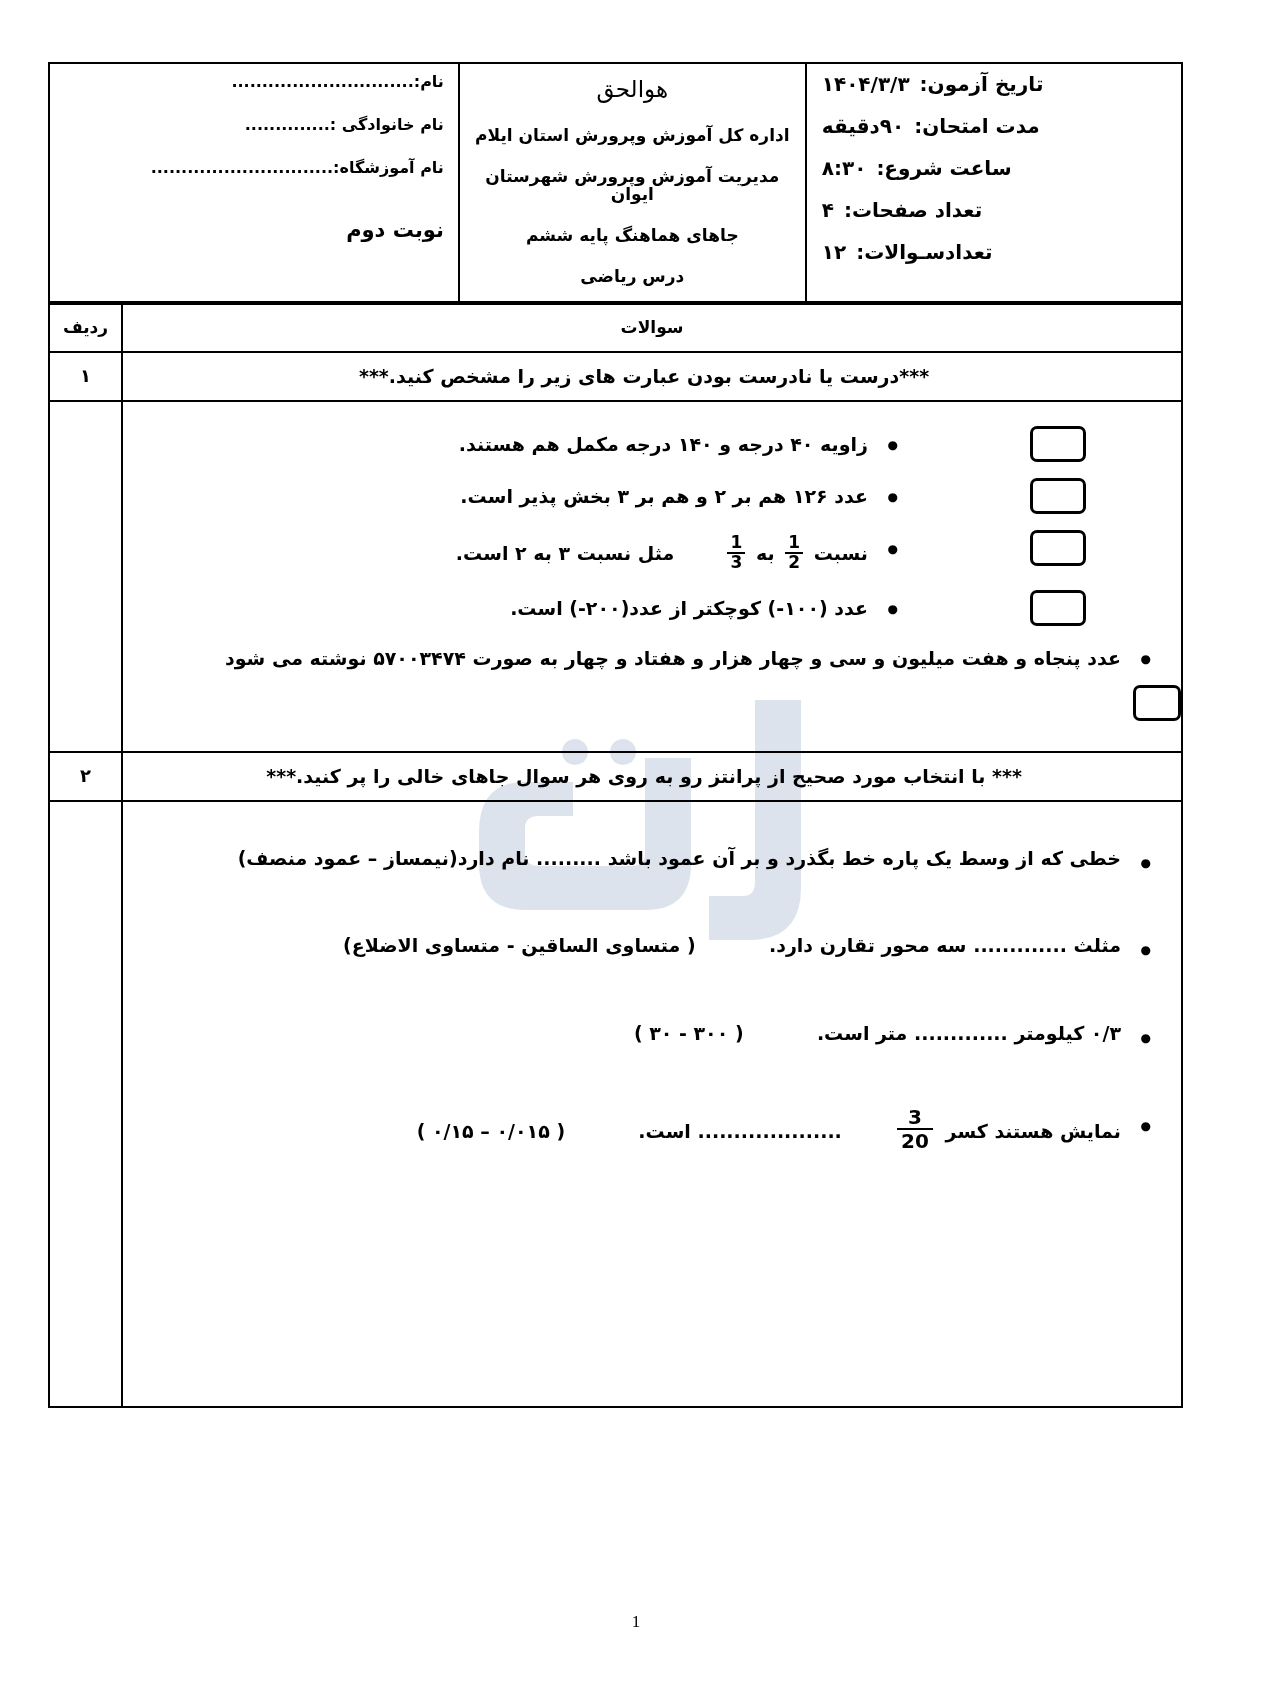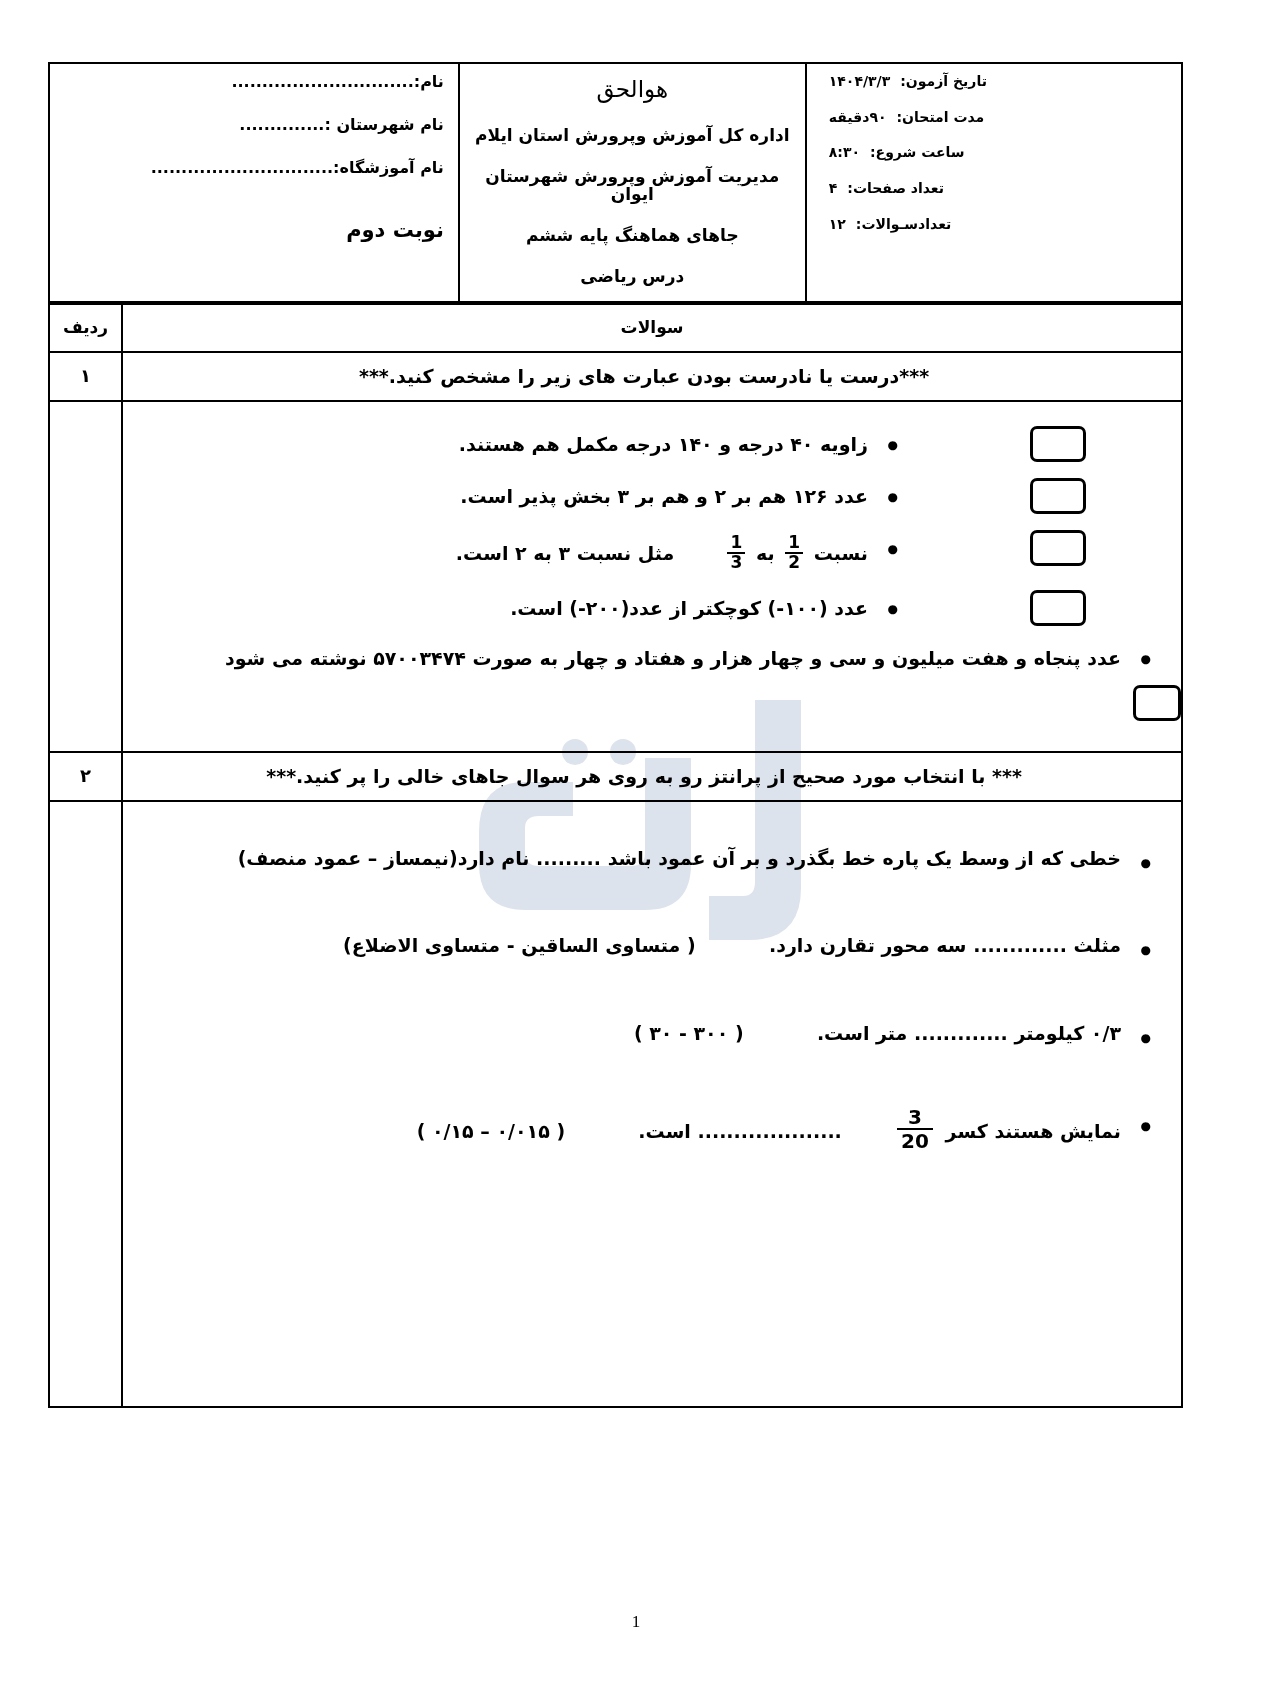--- a/index.html
+++ b/index.html
@@ -48,24 +48,24 @@
     border: 2px solid #000;
     vertical-align: top;
     padding: 10px 14px 14px 14px;
   }
   .col-left   { width: 33.2%; }
   .col-center { width: 30.4%; }
   .col-right  { width: 36.4%; }
 
   .meta-line {
     text-align: left;
-    font-size: 14px;
+    font-size: 20px;
     font-weight: bold;
     line-height: 1.05;
-    margin: 0 0 21px 8px;
+    margin: 0 0 21px 1px;
     white-space: nowrap;
     direction: rtl;
   }
   .meta-line:last-child { margin-bottom: 0; }
   .meta-line .mv { margin-right: 10px; }
 
   .center-block { text-align: center; direction: rtl; }
   .org-top {
     font-size: 23px;
     font-weight: normal;
@@ -319,21 +319,21 @@
           <div class="org-line last">درس ریاضی</div>
         </div>
       </td>
 
       <td class="col-right">
         <div class="id-block">
           <div class="id-line">
             <span>نام:</span><span class="dots">..............................</span>
           </div>
           <div class="id-line">
-            <span>نام شهرستان :</span><span class="dots">..............</span>
+            <span>نام خانوادگی :</span><span class="dots">..............</span>
           </div>
           <div class="id-line">
             <span>نام آموزشگاه:</span><span class="dots">..............................</span>
           </div>
           <div class="term">نوبت دوم</div>
         </div>
       </td>
     </tr>
   </tbody>
     </table>

